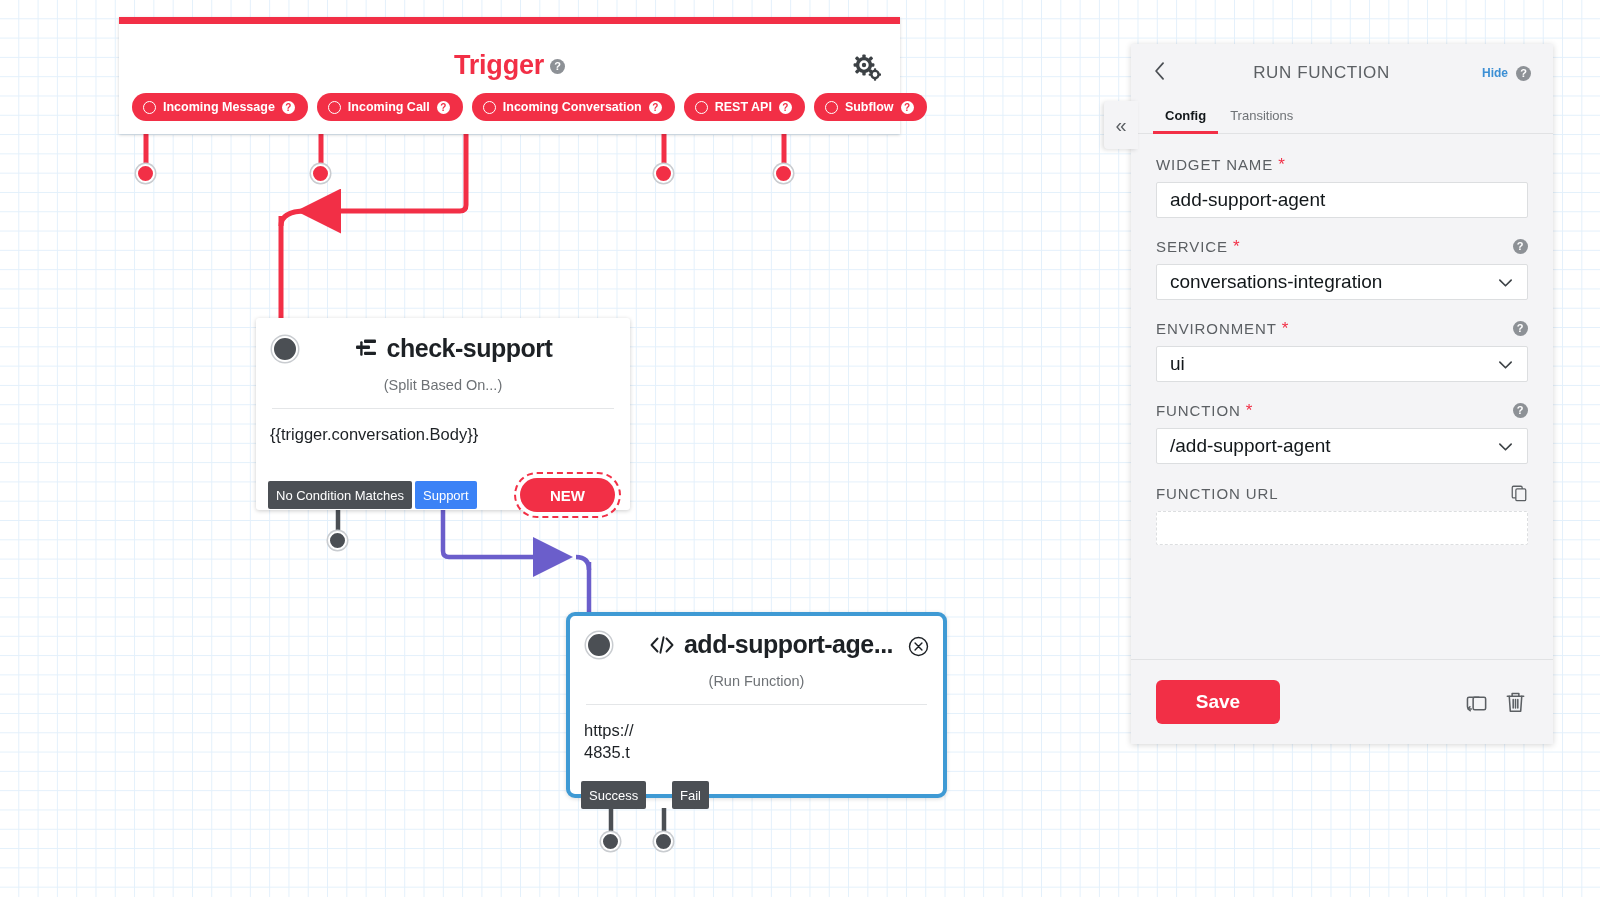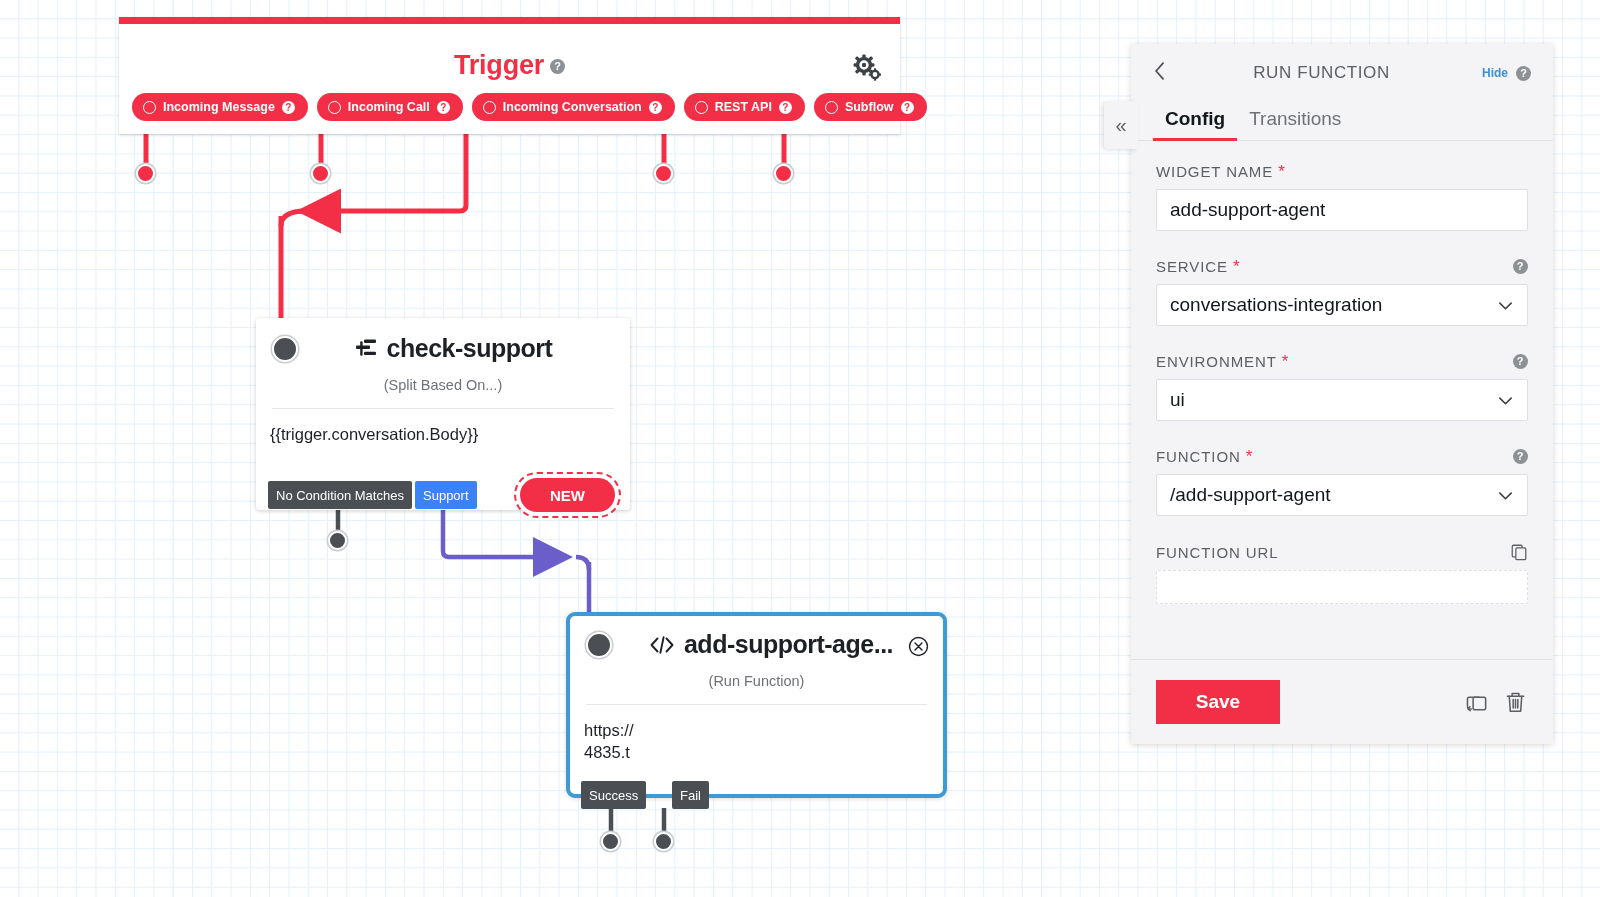--- a/index.html
+++ b/index.html
@@ -281,21 +281,21 @@
   }
   .panel-tabs {
     display: flex;
     gap: 0;
     padding: 0 22px;
     border-bottom: 1px solid #e1e2e4;
     flex: none;
   }
   .panel-tab {
     padding: 6px 12px 10px 12px;
-    font-size: 19px;
+    font-size: 13px;
     color: #6e7276;
     cursor: pointer;
     position: relative;
   }
   .panel-tab.active {
     color: #12171a;
     font-weight: 700;
   }
   .panel-tab.active::after {
     content: "";
@@ -314,30 +314,30 @@
     display: flex;
     align-items: center;
     font-size: 15px;
     letter-spacing: 0.9px;
     color: #5b5f63;
     margin-bottom: 9px;
   }
   .field-label .req { color: #f22f46; margin-left: 5px; font-size: 17px; line-height: 1; }
   .field-label .spacer { flex: 1; }
   .field-input {
-    height: 42px;
+    height: 36px;
     background: #ffffff;
     border: 1px solid #dcdee0;
     border-radius: 2px;
     display: flex;
     align-items: center;
     padding: 0 13px;
     font-size: 19px;
     color: #12171a;
-    margin-bottom: 27px;
+    margin-bottom: 20px;
     box-sizing: border-box;
     cursor: text;
   }
   .field-input.select { cursor: pointer; }
   .field-input .val { flex: 1; }
   .chev {
     width: 17px; height: 17px;
     flex: none;
   }
   .field-input.ghost {
@@ -356,21 +356,21 @@
     align-items: center;
     padding: 0 25px;
     gap: 14px;
   }
   .save-btn {
     background: #f22f46;
     color: #ffffff;
     font-size: 19px;
     font-weight: 700;
     border: none;
-    border-radius: 0;
+    border-radius: 6px;
     height: 44px;
     width: 124px;
     cursor: pointer;
     font-family: "Liberation Sans", sans-serif;
   }
   .foot-spacer { flex: 1; }
   .foot-icon { width: 25px; height: 25px; cursor: pointer; }
 </style>
 </head>
 <body>

